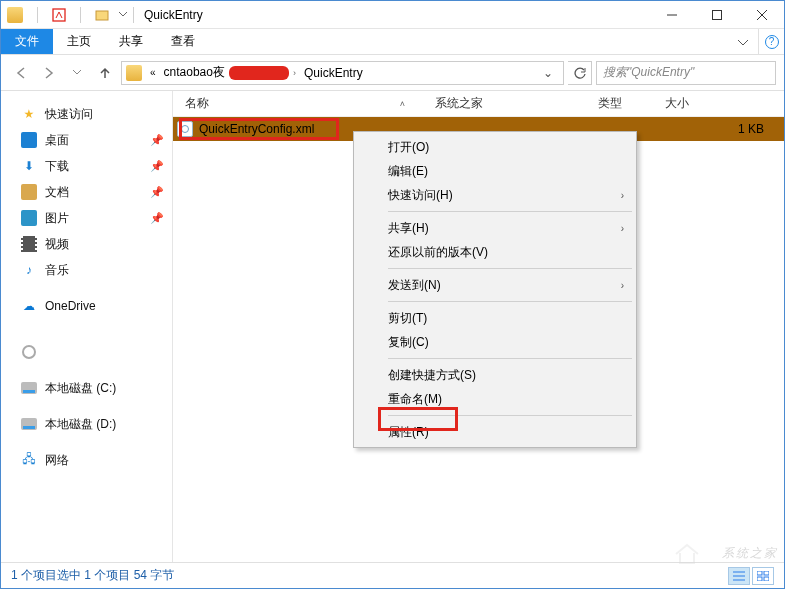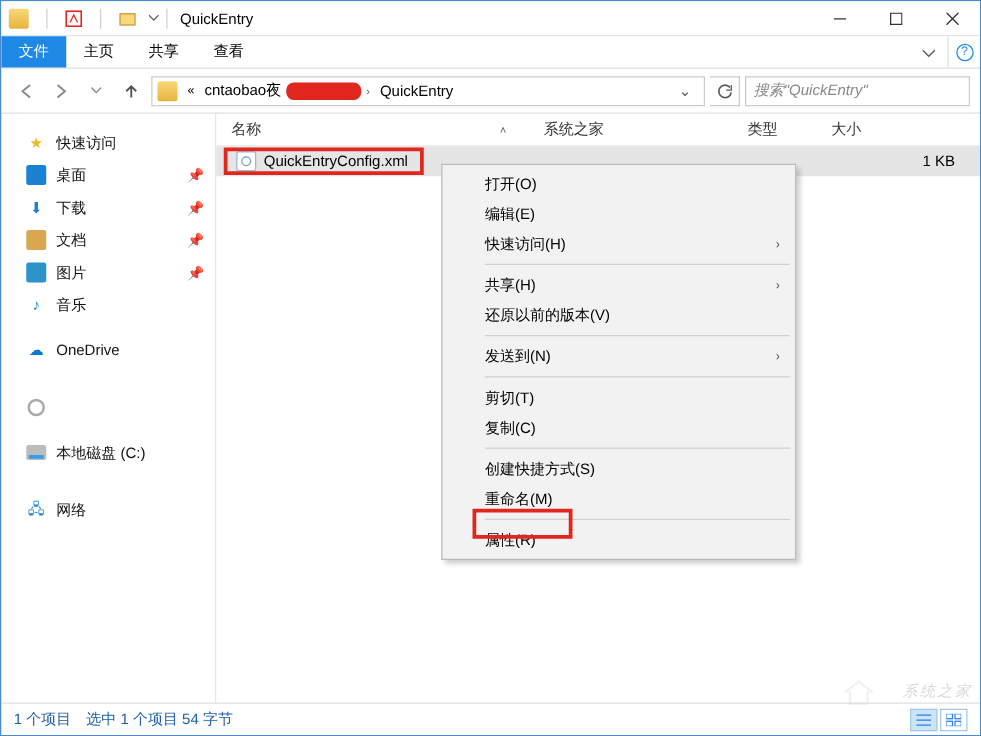--- a/index.html
+++ b/index.html
@@ -52,32 +52,32 @@
 .ico-net { color: #1c81d3; }
 .sb-gap { height: 10px; }
 .content { flex: 1; position: relative; }
 .col-headers { display: flex; height: 26px; align-items: center; border-bottom: 1px solid #eee; padding-left: 12px; color: #333; }
 .col-headers .col { display: flex; align-items: center; }
 .col-name { width: 250px; }
 .col-date { width: 120px; }
 .col-type { width: 110px; justify-content: center; }
 .col-size { width: 70px; text-align: right; }
 .sort-arrow { margin-left: auto; margin-right: 30px; font-size: 9px; color: #666; }
-.file-row { display: flex; align-items: center; height: 24px; background: #e5e5e5; padding-left: 16px; }
+.file-row { display: flex; align-items: center; height: 24px; background: #a16207; padding-left: 4px; }
 .file-row .name-cell { width: 250px; display: flex; align-items: center; gap: 6px; }
 .file-row .size-cell { margin-left: auto; margin-right: 20px; }
 .file-ico { width: 16px; height: 16px; background: #fff; border: 1px solid #9bb8cd; border-radius: 2px; position: relative; }
 .file-ico::after { content: ""; position: absolute; left: 3px; top: 3px; width: 6px; height: 6px; border: 1px solid #6da0c6; border-radius: 50%; }
 .red-box { position: absolute; border: 3px solid #e1261d; pointer-events: none; }
 .context-menu { position: absolute; left: 352px; top: 130px; width: 284px; background: #f2f2f2; border: 1px solid #bababa; box-shadow: 3px 3px 4px rgba(0,0,0,0.2); padding: 3px 2px; }
 .cm-item { height: 24px; display: flex; align-items: center; padding-left: 32px; position: relative; }
 .cm-item .arrow { margin-left: auto; margin-right: 10px; font-size: 10px; color: #555; }
 .cm-sep { height: 1px; background: #d0d0d0; margin: 4px 2px 4px 32px; }
 .cm-item .shield { position: absolute; left: 8px; width: 16px; height: 16px; }
-.statusbar { position: absolute; bottom: 0; left: 0; right: 0; height: 26px; border-top: 1px solid #e0e0e0; display: flex; align-items: center; padding: 0 10px; color: #1e5fa8; gap: 12px; }
+.statusbar { position: absolute; bottom: 0; left: 0; right: 0; height: 26px; border-top: 1px solid #e0e0e0; display: flex; align-items: center; padding: 0 10px; color: #1e5fa8; }
 .statusbar .viewbtns { margin-left: auto; display: flex; gap: 2px; }
 .statusbar .viewbtn { width: 22px; height: 18px; border: 1px solid #a6c8e6; display: flex; align-items: center; justify-content: center; }
 .statusbar .viewbtn.active { background: #cce5f6; }
 .watermark { position: absolute; right: 6px; bottom: 22px; color: #d8d8d8; font-size: 18px; font-style: italic; letter-spacing: 2px; pointer-events: none; display: flex; align-items: center; gap: 20px; }
 .watermark svg { opacity: 0.35; }
 </style>
 </head>
 <body>
 
 <div class="titlebar">
@@ -200,20 +200,24 @@
         <span class="ico16 ico-doc"></span>
         <span>文档</span>
         <span class="pin">📌</span>
       </div>
     <div class="sb-item">
         <span class="ico16 ico-pic"></span>
         <span>图片</span>
         <span class="pin">📌</span>
       </div>
     <div class="sb-item">
+        <span class="ico16 ico-video"></span>
+        <span>视频</span>
+      </div>
+    <div class="sb-item">
         <span class="ico16 ico-music">♪</span>
         <span>音乐</span>
       </div>
     <div class="sb-gap"></div>
     <div class="sb-item">
         <span class="ico16 ico-onedrive">☁</span>
         <span>OneDrive</span>
       </div>
     <div class="sb-gap"></div>
     <div class="sb-gap"></div>
@@ -223,20 +227,26 @@
         </span>
       </div>
     <div class="sb-gap"></div>
     <div class="sb-item">
         <span class="ico16">
           <span class="ico-disk"></span>
         </span>
         <span>本地磁盘 (C:)</span>
       </div>
     <div class="sb-gap"></div>
+    <div class="sb-item">
+        <span class="ico16">
+          <span class="ico-disk"></span>
+        </span>
+        <span>本地磁盘 (D:)</span>
+      </div>
     <div class="sb-gap"></div>
     <div class="sb-item">
         <span class="ico16 ico-net">🖧</span>
         <span>网络</span>
       </div>
   </div>
 
   <div class="content">
     <div class="col-headers">
       <div class="col col-name">

